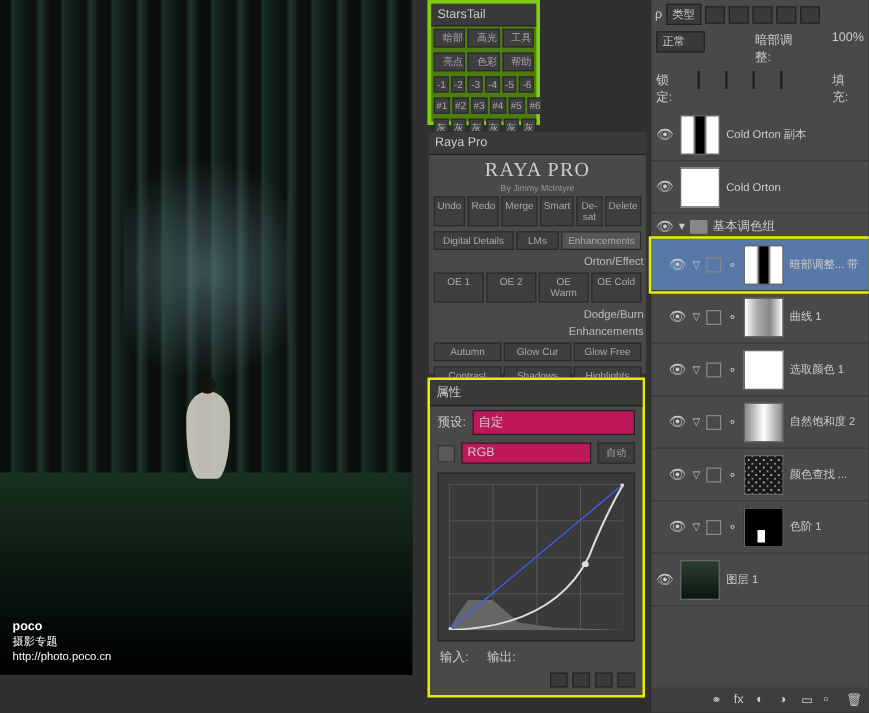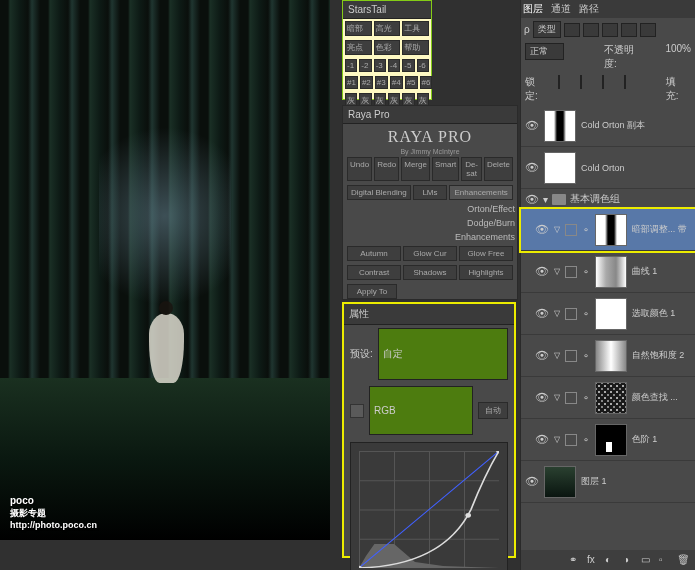--- a/index.html
+++ b/index.html
@@ -4,37 +4,37 @@
 <style>
 *{margin:0;padding:0;box-sizing:border-box;font-family:Arial,sans-serif;font-size:10px}
 body{background:#303030;width:695px;height:570px;overflow:hidden;color:#ccc;position:relative}
 .canvas{position:absolute;left:0;top:0;width:330px;height:540px;background:linear-gradient(to bottom,#1a2f28 0%,#0c1815 30%,#0a1410 60%,#0f1f18 100%);overflow:hidden}
 .trees{position:absolute;inset:0;background:repeating-linear-gradient(90deg,#0a0f0c 0,#0a0f0c 8px,#1a2f25 10px,#0d1a15 20px,#0a0f0c 28px,#1f3530 32px,#0a0f0c 40px)}
 .light{position:absolute;left:30%;top:20%;width:40%;height:40%;background:radial-gradient(circle,#7090a0 0%,transparent 70%);opacity:0.5}
 .ground{position:absolute;bottom:0;height:30%;width:100%;background:linear-gradient(#1a3020 0%,#0a1810 50%,#000 100%)}
 .figure{position:absolute;left:45%;top:58%;width:35px;height:70px;background:#e8e4d8;border-radius:50% 50% 30% 30%/30% 30% 60% 60%;opacity:0.8}
 .figure:before{content:'';position:absolute;top:-12px;left:10px;width:14px;height:14px;background:#1a1410;border-radius:50%}
 .watermark{position:absolute;bottom:10px;left:10px;color:#fff;font-size:14px;font-weight:700;text-shadow:1px 1px 2px #000}
-.watermark span{font-size:9px;font-weight:700;display:block}
-.starstail{position:absolute;left:342px;top:0;width:90px;height:100px;background:#fef9c3;border:1px solid #84cc16}
+.watermark span{font-size:9px;font-weight:400;display:block}
+.starstail{position:absolute;left:342px;top:0;width:90px;height:100px;background:#4d7c0f;border:3px solid #84cc16}
 .panel-title{background:#3a3a3a;padding:3px 5px;font-size:10px;border-bottom:1px solid #222}
 .st-row{display:flex;gap:2px;padding:2px}
-.st-btn{flex:1;background:#3e3e3e;border:1px solid #2a2a2a;text-align:left;font-size:8px;padding:1px;color:#aaa}
+.st-btn{flex:1;background:#3e3e3e;border:1px solid #2a2a2a;text-align:right;font-size:8px;padding:1px;color:#aaa}
 .rayapro{position:absolute;left:342px;top:105px;width:176px;height:195px;background:#494949;border:1px solid #2a2a2a}
 .rp-title{font-family:Georgia,serif;font-size:16px;text-align:center;padding:4px;letter-spacing:1px}
 .rp-sub{font-size:7px;text-align:center;color:#999;margin-top:-2px}
 .rp-row{display:flex;gap:2px;padding:2px 4px}
 .rp-btn{flex:1;background:#3e3e3e;border:1px solid #2a2a2a;text-align:center;font-size:8px;padding:2px;color:#aaa;cursor:pointer}
 .rp-section{text-align:right;font-size:9px;color:#bbb;padding:2px}
 .properties{position:absolute;left:342px;top:302px;width:174px;height:256px;background:#494949;border:2px solid #ecec00}
 .prop-head{padding:4px;font-size:10px;display:flex;align-items:center;gap:5px}
 .prop-icons{display:flex;gap:3px}
 .prop-ico{width:14px;height:14px;background:#5a5a5a;border:1px solid #333}
 .prop-row{display:flex;padding:3px 6px;align-items:center;gap:5px;font-size:9px}
-.prop-sel{flex:1;background:#4d7c0f;border:1px solid #222;padding:18px 4px;color:#ccc}
+.prop-sel{flex:1;background:#be185d;border:1px solid #222;padding:2px 4px;color:#ccc}
 .curve-box{margin:4px 6px;height:135px;background:#3a3a3a;border:1px solid #222;position:relative}
 .grid{position:absolute;inset:8px;background-image:linear-gradient(#555 1px,transparent 1px),linear-gradient(90deg,#555 1px,transparent 1px);background-size:25% 25%}
 .hist{position:absolute;bottom:8px;left:8px;right:8px;height:40px;background:linear-gradient(to top,#666 0%,#666 60%,transparent 60%);clip-path:polygon(0 100%,5% 70%,15% 20%,25% 40%,40% 85%,60% 95%,100% 100%)}
 .curve{position:absolute;inset:8px}
 .curve svg{width:100%;height:100%}
 .io-row{display:flex;padding:2px 8px;gap:15px;font-size:9px}
 .btm-icons{display:flex;justify-content:flex-end;gap:4px;padding:3px 6px}
 .btm-ico{width:14px;height:12px;background:#3a3a3a;border:1px solid #222}
 .layers{position:absolute;left:520px;top:0;width:175px;height:570px;background:#494949;border-left:1px solid #2a2a2a}
 .ly-tabs{display:flex;background:#3a3a3a;padding:2px;gap:8px;font-size:9px}
@@ -117,25 +117,31 @@
  <div class="rp-sub">By Jimmy McIntyre</div>
  <div class="rp-row">
       <div class="rp-btn">Undo</div>
       <div class="rp-btn">Redo</div>
       <div class="rp-btn">Merge</div>
       <div class="rp-btn">Smart</div>
       <div class="rp-btn">De-sat</div>
       <div class="rp-btn">Delete</div>
     </div>
  <div class="rp-row">
-      <div class="rp-btn">Digital Blending</div>
+      <div class="rp-btn">Digital Details</div>
       <div class="rp-btn" style="flex:0.5">LMs</div>
       <div class="rp-btn" style="background:#555">Enhancements</div>
     </div>
  <div class="rp-section">Orton/Effect</div>
+ <div class="rp-row">
+      <div class="rp-btn">OE 1</div>
+      <div class="rp-btn">OE 2</div>
+      <div class="rp-btn">OE Warm</div>
+      <div class="rp-btn">OE Cold</div>
+    </div>
  <div class="rp-section">Dodge/Burn</div>
  <div class="rp-section">Enhancements</div>
  <div class="rp-row">
       <div class="rp-btn">Autumn</div>
       <div class="rp-btn">Glow Cur</div>
       <div class="rp-btn">Glow Free</div>
     </div>
  <div class="rp-row">
       <div class="rp-btn">Contrast</div>
       <div class="rp-btn">Shadows</div>
@@ -174,38 +180,33 @@
     </div>
  <div class="btm-icons">
       <div class="btm-ico"></div>
       <div class="btm-ico"></div>
       <div class="btm-ico"></div>
       <div class="btm-ico"></div>
     </div>
 </div>
 
 <div class="layers">
- <div class="ly-tabs">
-      <span style="color:#fff">图层</span>
-      <span>通道</span>
-      <span>路径</span>
-    </div>
  <div class="ly-ctrl">
       <span>ρ</span>
       <div class="ly-sel">类型</div>
       <div class="ly-ico"></div>
       <div class="ly-ico"></div>
       <div class="ly-ico"></div>
       <div class="ly-ico"></div>
       <div class="ly-ico"></div>
     </div>
  <div class="ly-opts">
       <div class="ly-sel" style="width:40px">正常</div>
       <span style="flex:1"></span>
-      <span>不透明度:</span>
+      <span>暗部调整:</span>
       <span>100%</span>
     </div>
  <div class="ly-opts">
       <span>锁定:</span>
       <div class="ly-ico"></div>
       <div class="ly-ico"></div>
       <div class="ly-ico"></div>
       <div class="ly-ico"></div>
       <span style="flex:1"></span>
       <span>填充:</span>

